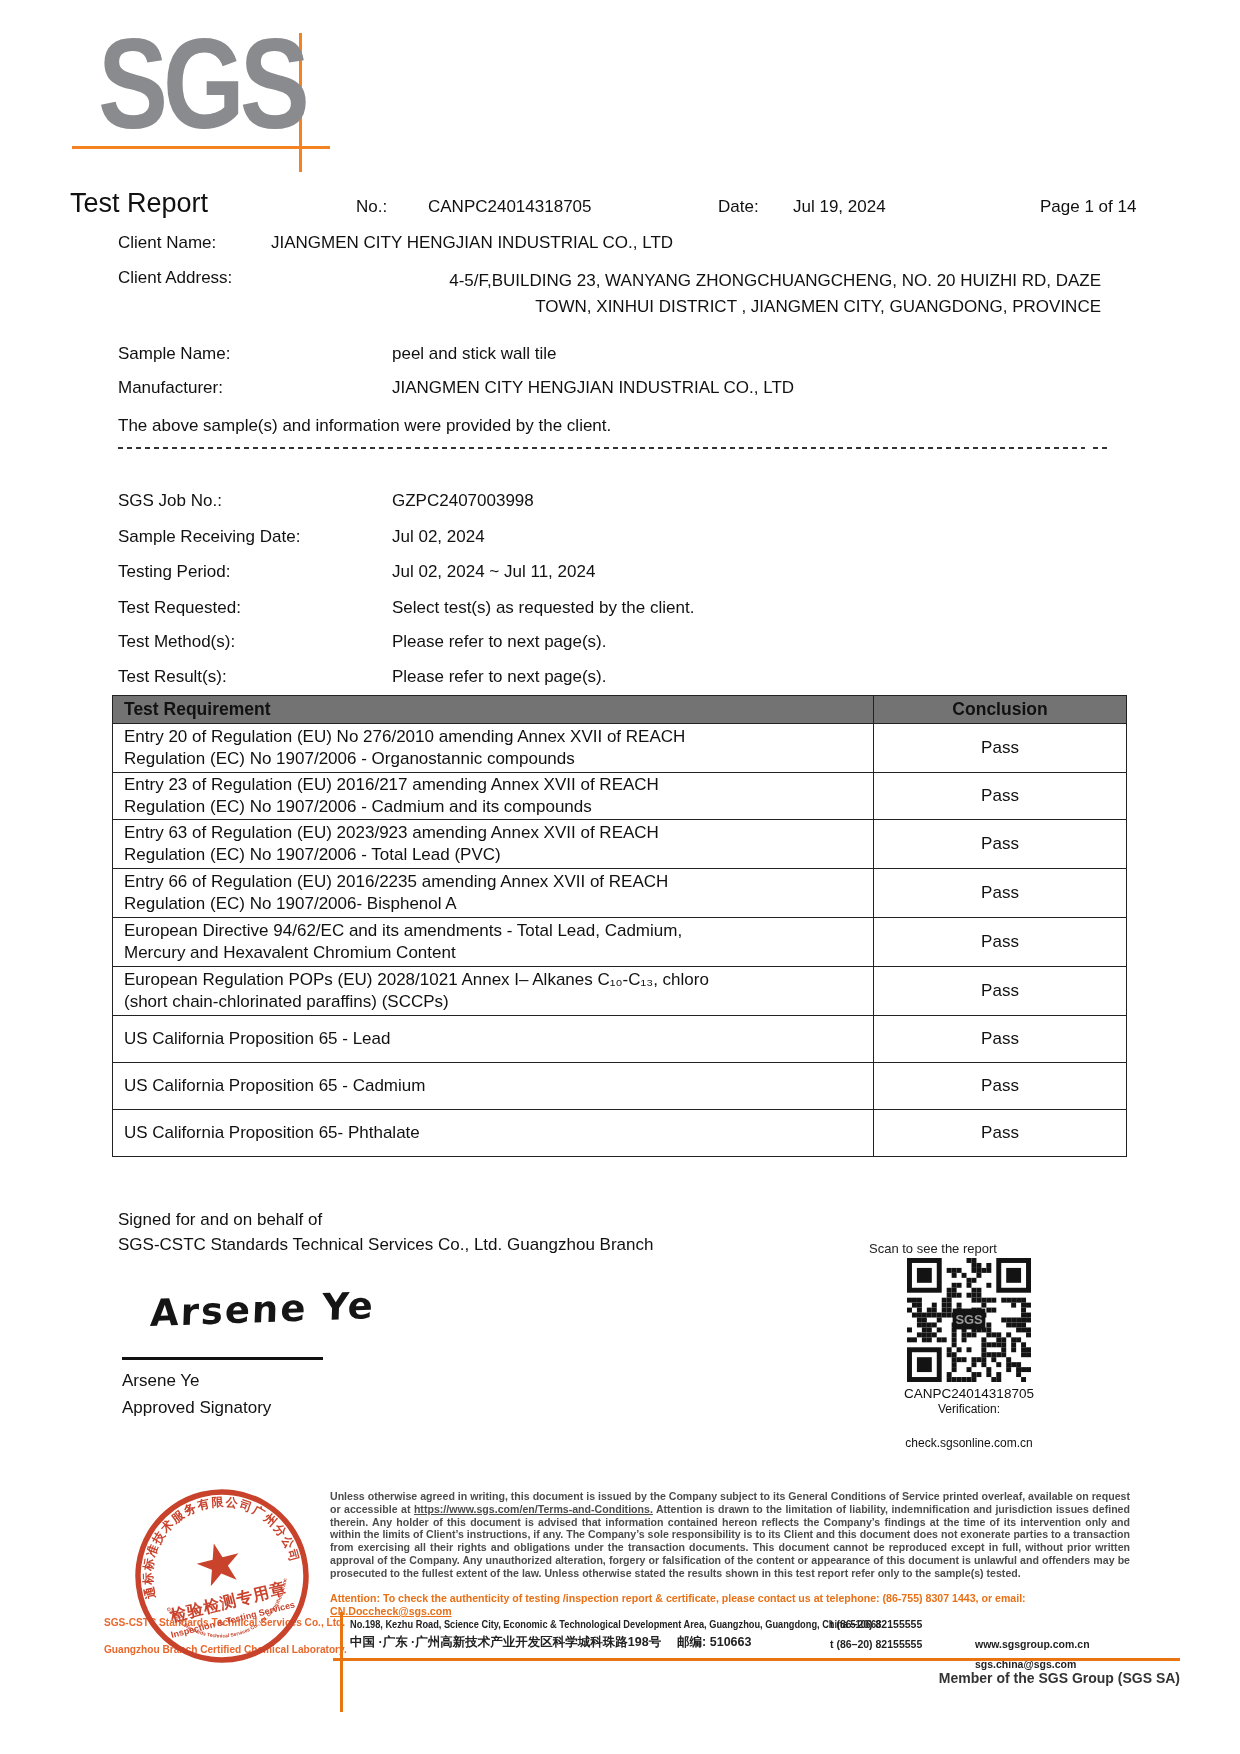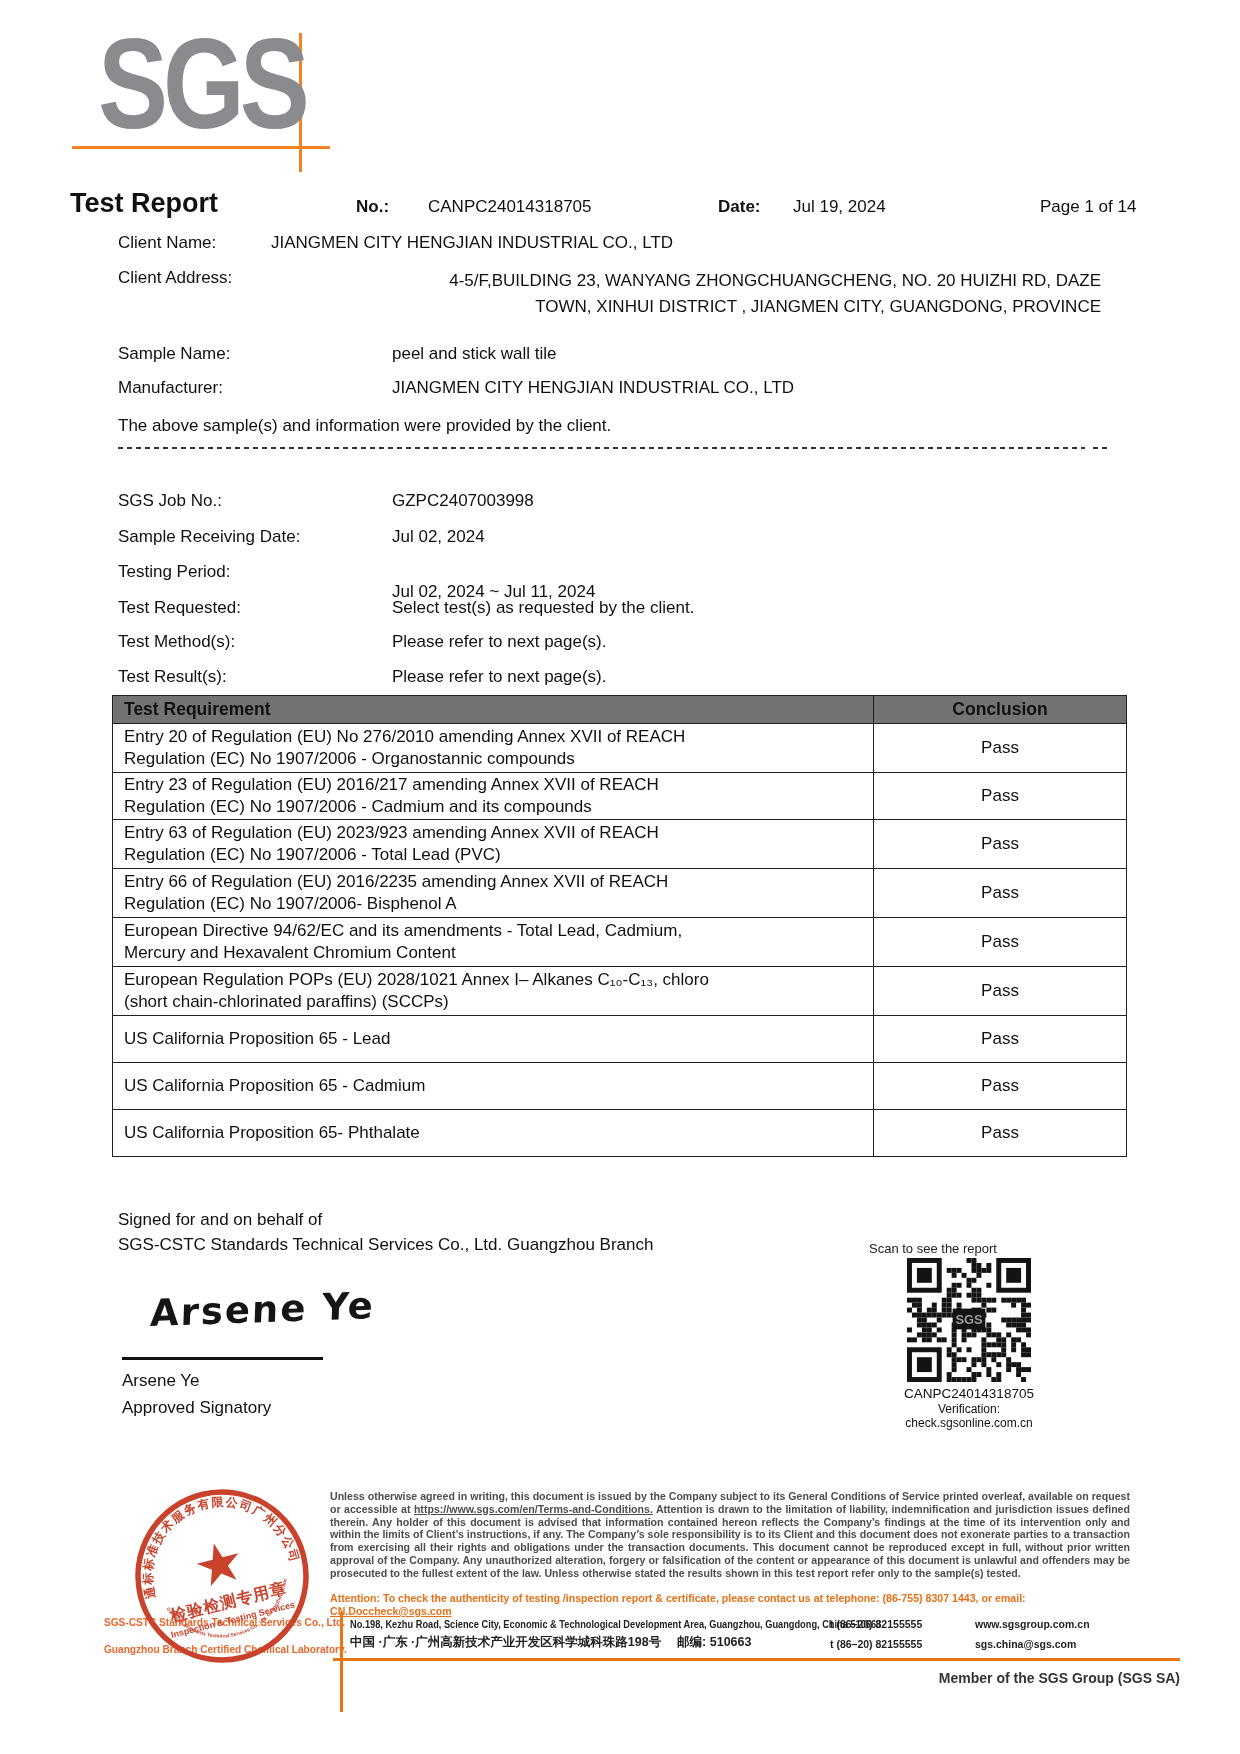--- a/index.html
+++ b/index.html
@@ -1,21 +1,21 @@
 <!DOCTYPE html>
 <html><head>
 <meta charset="utf-8">
 <style>
   html,body{margin:0;padding:0;background:#e9e9e9;}
   .page{position:relative;width:1240px;height:1754px;background:#fff;margin:0 auto;overflow:hidden;
         font-family:"Liberation Sans",sans-serif;color:#111;}
   .a{position:absolute;}
   .lbl{font-size:17px;}
   .val{font-size:17px;}
-  .b{font-weight:bold;}
+  .b{font-weight:normal;}
   .pre{white-space:pre-line;}
   
   .logo-text{font-weight:bold;color:#898b8e;font-size:128px;line-height:1;letter-spacing:-6px;
              transform:scaleX(.82);transform-origin:left top;}
   .o-line{background:#f58220;}
   
   .dashes{height:2px;background:repeating-linear-gradient(90deg,#333 0 5px,transparent 5px 9px);}
   
   table.results{border-collapse:collapse;table-layout:fixed;width:1014px;}
   table.results th,table.results td{border:1.6px solid #222;font-size:17px;vertical-align:middle;}
@@ -26,21 +26,21 @@
   
   .handwriting{font-family:"DejaVu Sans",sans-serif;font-weight:bold;font-size:37px;letter-spacing:2px;
                transform:rotate(-2deg) skewX(-4deg);color:#151515;}
   .sig-line{height:3px;background:#111;}
   
   [data-name="qr-code"] rect{fill:#131313;}
   .qr-small{font-size:12px;text-align:center;}
   
   .legal{font-size:10.6px;line-height:12.8px;font-weight:bold;color:#4d4d4d;text-align:justify;}
   .attention{font-size:10.6px;line-height:12.8px;font-weight:bold;color:#e87017;}
-  .attention a,.linkish{color:inherit;text-decoration:underline;cursor:pointer;}
+  .attention a,.linkish{color:inherit;text-decoration:underline;cursor:pointer;margin-top:20px;}
   .addr1{font-size:10.5px;font-weight:bold;color:#222;transform:scaleX(.88);transform-origin:left center;white-space:nowrap;}
   .addr2{font-size:12.5px;font-weight:bold;color:#222;white-space:nowrap;}
   .addr-side{font-size:10.5px;font-weight:bold;color:#222;white-space:nowrap;}
   .stamp-side{font-size:11px;font-weight:bold;color:#e8682d;transform:scaleX(.92);transform-origin:left center;white-space:nowrap;}
   .member{font-size:14px;font-weight:bold;color:#333;text-align:right;}
 </style>
 </head>
 <body>
 
 <div class="page" data-name="test-report-page">
@@ -74,21 +74,21 @@
   <div class="a dashes" data-name="dashed-divider" style="left:118px;top:447px;width:967px;"></div>
   <div class="a dashes" data-name="dashed-divider-end" style="left:1093px;top:447px;width:15px;"></div>
 
   <div class="a lbl" data-name="job-no-label" style="left:118px;top:491px;">SGS Job No.:</div>
   <div class="a val" data-name="job-no-value" style="left:392px;top:491px;">GZPC2407003998</div>
 
   <div class="a lbl" data-name="receiving-date-label" style="left:118px;top:527px;">Sample Receiving Date:</div>
   <div class="a val" data-name="receiving-date-value" style="left:392px;top:527px;">Jul 02, 2024</div>
 
   <div class="a lbl" data-name="testing-period-label" style="left:118px;top:562px;">Testing Period:</div>
-  <div class="a val" data-name="testing-period-value" style="left:392px;top:582px;">Jul 02, 2024 ~ Jul 11, 2024</div>
+  <div class="a val" data-name="testing-period-value" style="left:392px;top:562px;">Jul 02, 2024 ~ Jul 11, 2024</div>
 
   <div class="a lbl" data-name="test-requested-label" style="left:118px;top:598px;">Test Requested:</div>
   <div class="a val" data-name="test-requested-value" style="left:392px;top:598px;">Select test(s) as requested by the client.</div>
 
   <div class="a lbl" data-name="test-method-label" style="left:118px;top:632px;">Test Method(s):</div>
   <div class="a val" data-name="test-method-value" style="left:392px;top:632px;">Please refer to next page(s).</div>
 
   <div class="a lbl" data-name="test-result-label" style="left:118px;top:667px;">Test Result(s):</div>
   <div class="a val" data-name="test-result-value" style="left:392px;top:667px;">Please refer to next page(s).</div>
 

